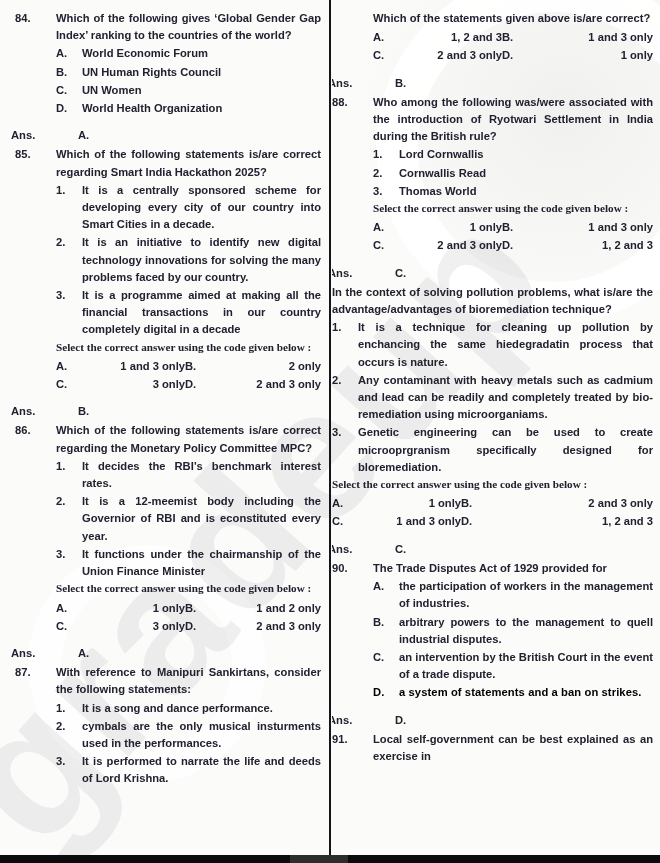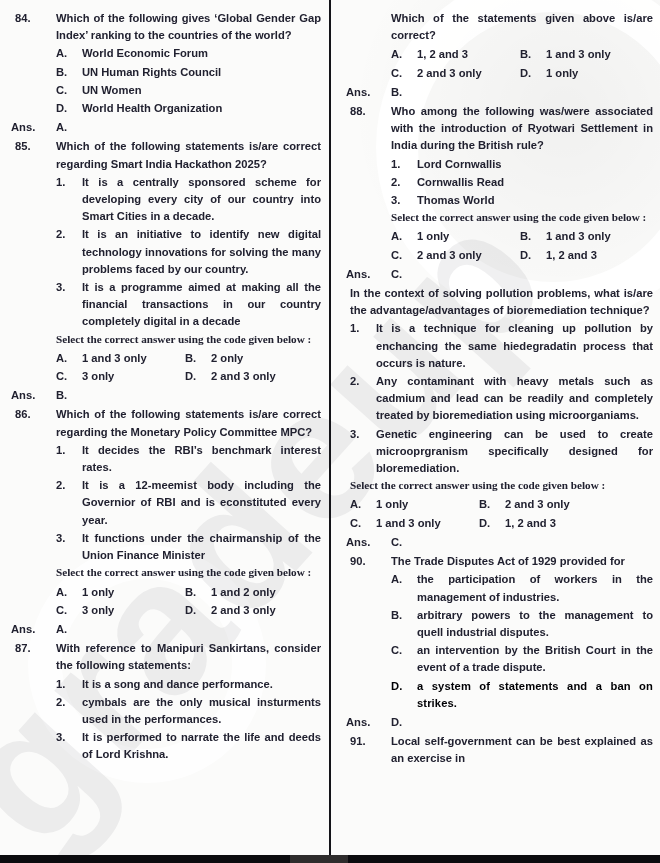--- a/index.html
+++ b/index.html
@@ -24,41 +24,41 @@
   }
   .ring{position:absolute;border-radius:50%;pointer-events:none;z-index:0;}
   .ring1{right:-70px;top:-30px;width:270px;height:270px;border:42px solid rgba(255,255,255,0.9);}
   .ring2{left:28px;top:545px;width:170px;height:170px;border:34px solid rgba(255,255,255,0.75);}
   .shade{position:absolute;right:-40px;top:-40px;width:340px;height:380px;
     background:radial-gradient(circle at 60% 40%, rgba(0,0,0,0.045), rgba(0,0,0,0) 70%);
     pointer-events:none;z-index:0;}
   
   .col{position:absolute;top:0;height:855px;z-index:1;box-sizing:border-box;padding-top:8px;overflow:hidden;}
   .col-left{left:0;width:330px;padding-left:15px;padding-right:9px;}
-  .col-right{left:332px;width:328px;padding-left:18px;padding-right:7px;}
+  .col-right{left:332px;width:328px;padding-left:0;padding-right:7px;}
   .divider{position:absolute;left:329px;top:0;width:2px;height:855px;background:#141419;z-index:2;}
   .bottom-bar{position:absolute;left:0;bottom:0;width:660px;height:8px;background:#0b0b0e;z-index:3;}
   .bar-seg{position:absolute;left:290px;top:0;width:58px;height:8px;background:#2e2c2c;display:block;}
   
   .q-row{display:flex;margin-top:2px;}
   .q-num{width:41px;flex:0 0 41px;}
   .q-body{flex:1;min-width:0;}
   .q-text{text-align:justify;}
   .select-line{text-align:justify;font-family:Liberation Serif, serif;}
   .stmt-row{display:flex;margin-top:1px;}
   .stmt-num{width:26px;flex:0 0 26px;}
   .stmt-text{flex:1;text-align:justify;min-width:0;}
   .opt-row{display:flex;margin-top:1px;}
   .opt-letter{width:26px;flex:0 0 26px;}
   .opt-text{flex:1;text-align:justify;min-width:0;}
   .opt-grid{display:grid;grid-template-columns:129px 1fr;column-gap:0;margin-top:1px;}
   .opt-grid .opt-row{margin-top:1px;}
-  .opt-grid .opt-text{text-align:left;}
+  .opt-grid .opt-text{text-align:right;}
   .opt-strong{color:#000004;letter-spacing:0.1px;}
-  .ans-row{display:flex;margin-top:2px;margin-left:-4px;}
+  .ans-row{display:flex;margin-top:10px;margin-left:-4px;gap:22px;}
   .ans-label{width:45px;flex:0 0 45px;}
   .ans-value{flex:1;}
 </style>
 </head>
 <body>
 
 <div class="page">
   <div class="shade"></div>
   <div class="ring ring1"></div>
   <div class="ring ring2"></div>

